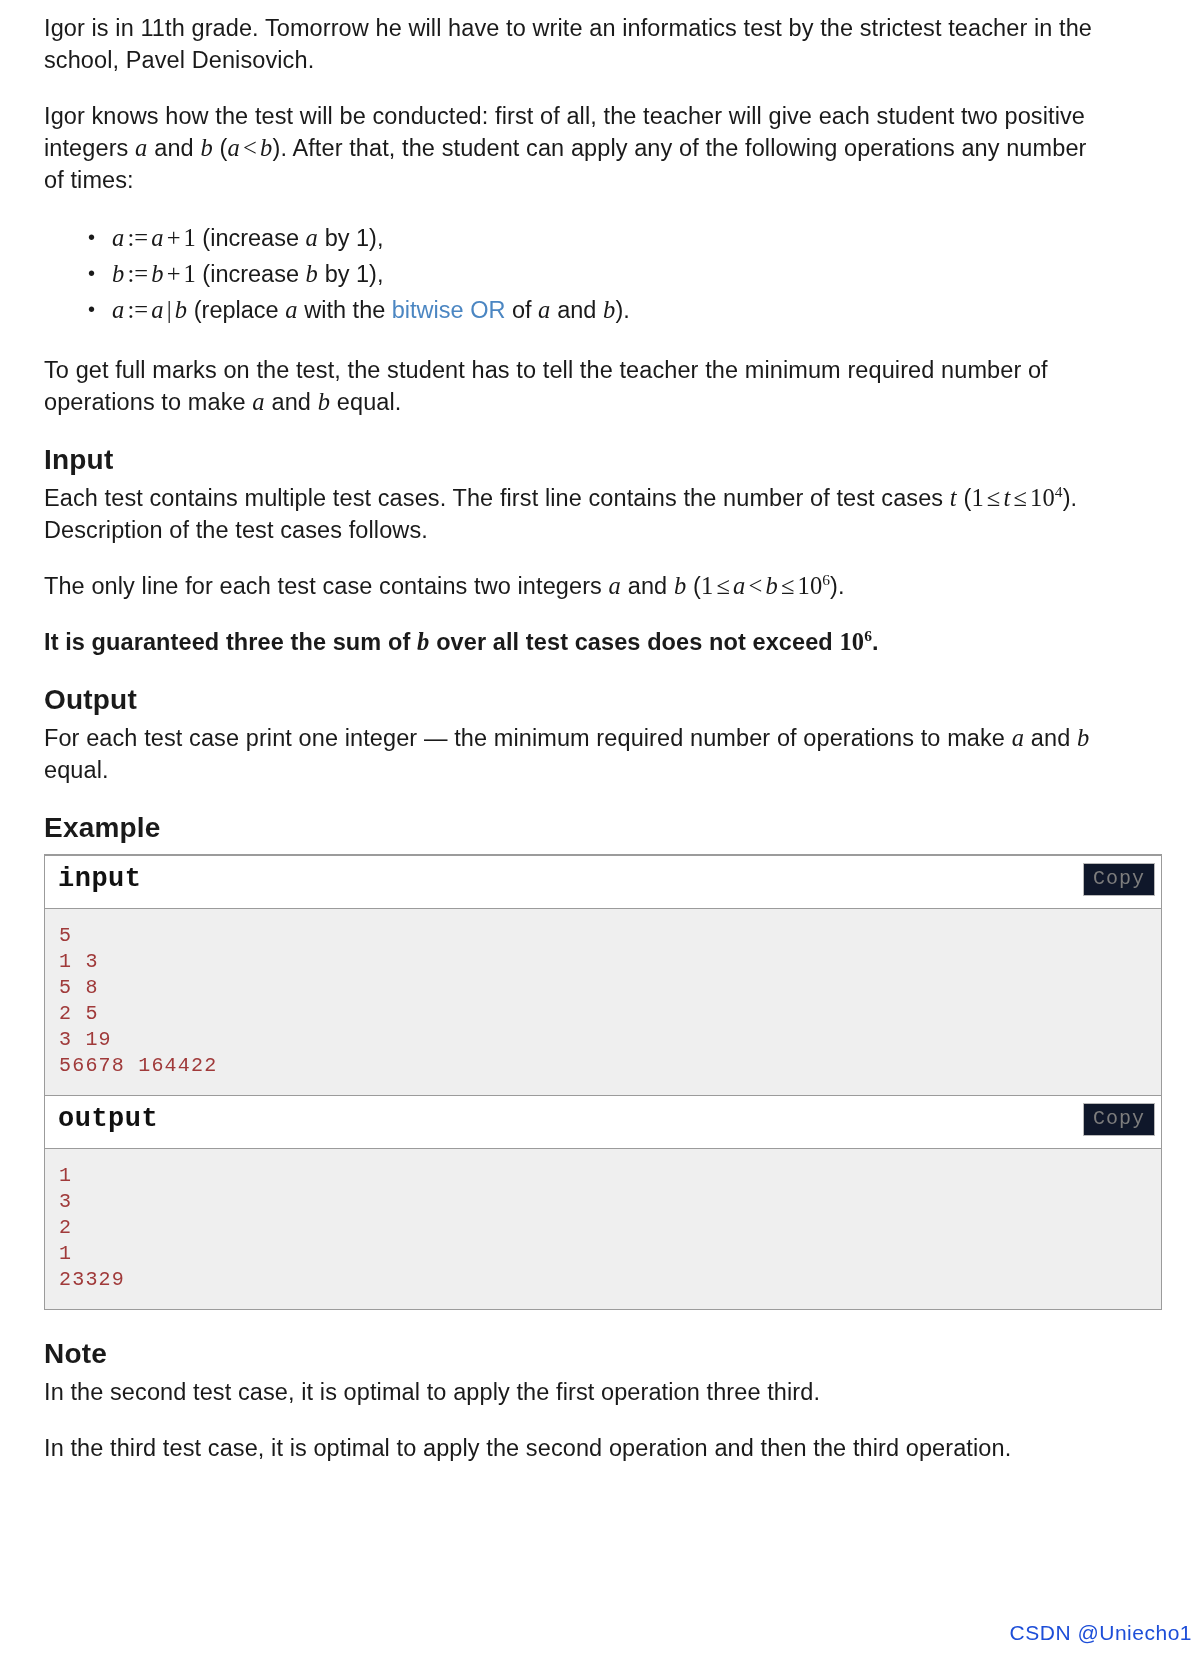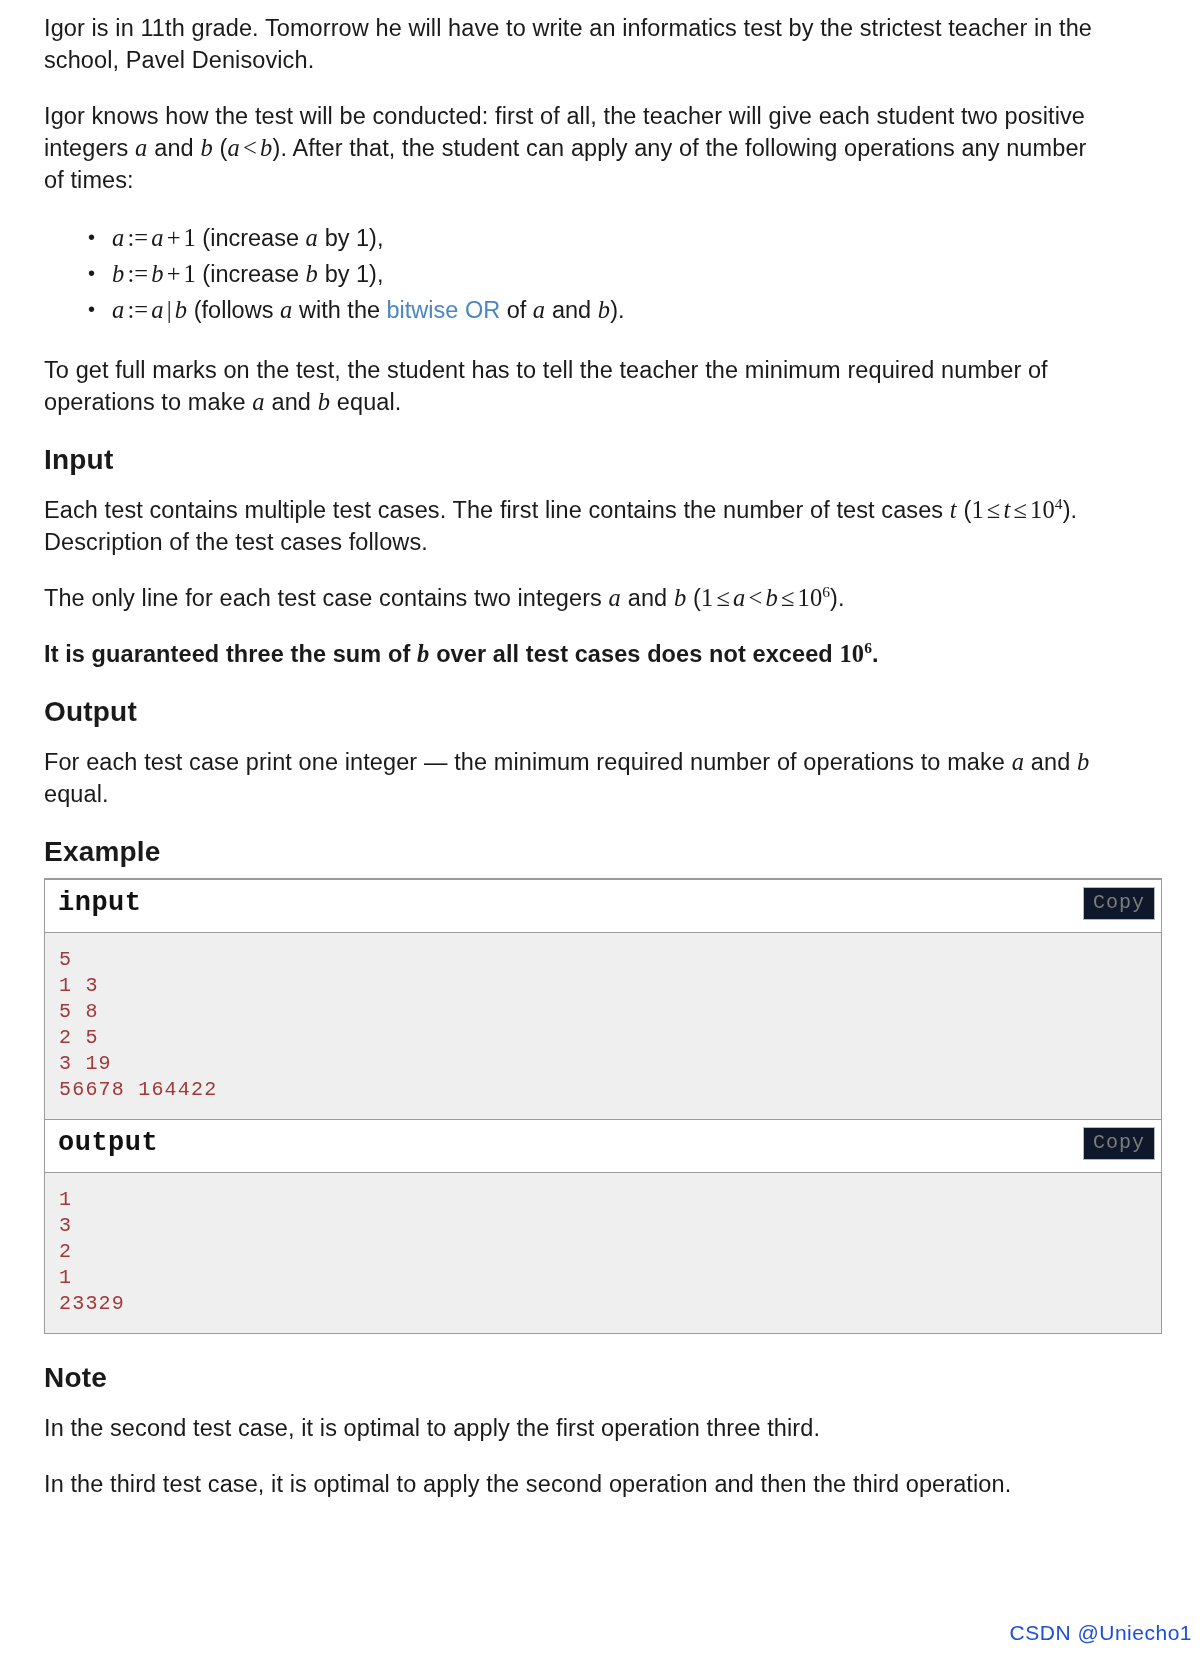--- a/index.html
+++ b/index.html
@@ -82,21 +82,21 @@
   }
 
   
   h2.sec {
     font-size: 28px;
     font-weight: bold;
     margin: 0 0 2px 0;
     line-height: 36px;
     letter-spacing: 0.2px;
   }
-  h2.sec + .para { margin-top: 16px; }
+  h2.sec + .para { margin-top: 4px; }
 
   .bold-para {
     font-weight: bold;
   }
 
   
   .sample-wrap {
     border: 1px solid #9b9b9b;
     border-top-width: 2px;
     margin: 8px 0 26px 0;
@@ -168,21 +168,21 @@
 
 <div class="page">
 
   <p class="para">Igor is in 11th grade. Tomorrow he will have to write an informatics test by the strictest teacher in the school, Pavel Denisovich.</p>
 
   <p class="para"><span>Igor knows how the test will be conducted: first of all, the teacher will give each student two positive integers </span><span class="m">a</span><span> and </span><span class="m">b</span><span> (</span><span class="m">a</span><span class="mop">&lt;</span><span class="m">b</span><span>). After that, the student can apply any of the following operations any number of times:</span></p>
 
   <ul class="ops">
     <li><span class="m">a</span><span class="mop">:=</span><span class="m">a</span><span class="mop">+</span><span class="mu">1</span><span> (increase </span><span class="m">a</span><span> by 1),</span></li>
     <li><span class="m">b</span><span class="mop">:=</span><span class="m">b</span><span class="mop">+</span><span class="mu">1</span><span> (increase </span><span class="m">b</span><span> by 1),</span></li>
-    <li><span class="m">a</span><span class="mop">:=</span><span class="m">a</span><span class="mop">|</span><span class="m">b</span><span> (follows </span><span class="m">a</span><span> with the </span><a class="link" href="#">bitwise OR</a><span> of </span><span class="m">a</span><span> and </span><span class="m">b</span><span>).</span></li>
+    <li><span class="m">a</span><span class="mop">:=</span><span class="m">a</span><span class="mop">|</span><span class="m">b</span><span> (replace </span><span class="m">a</span><span> with the </span><a class="link" href="#">bitwise OR</a><span> of </span><span class="m">a</span><span> and </span><span class="m">b</span><span>).</span></li>
   </ul>
 
   <p class="para"><span>To get full marks on the test, the student has to tell the teacher the minimum required number of operations to make </span><span class="m">a</span><span> and </span><span class="m">b</span><span> equal.</span></p>
 
 
   <h2 class="sec">Input</h2>
   <p class="para"><span>Each test contains multiple test cases. The first line contains the number of test cases </span><span class="m">t</span><span> (</span><span class="mu">1</span><span class="mop">≤</span><span class="m">t</span><span class="mop">≤</span><span class="mu">10</span><sup class="mex">4</sup><span>). Description of the test cases follows.</span></p>
 
   <p class="para"><span>The only line for each test case contains two integers </span><span class="m">a</span><span> and </span><span class="m">b</span><span> (</span><span class="mu">1</span><span class="mop">≤</span><span class="m">a</span><span class="mop">&lt;</span><span class="m">b</span><span class="mop">≤</span><span class="mu">10</span><sup class="mex">6</sup><span>).</span></p>
 

